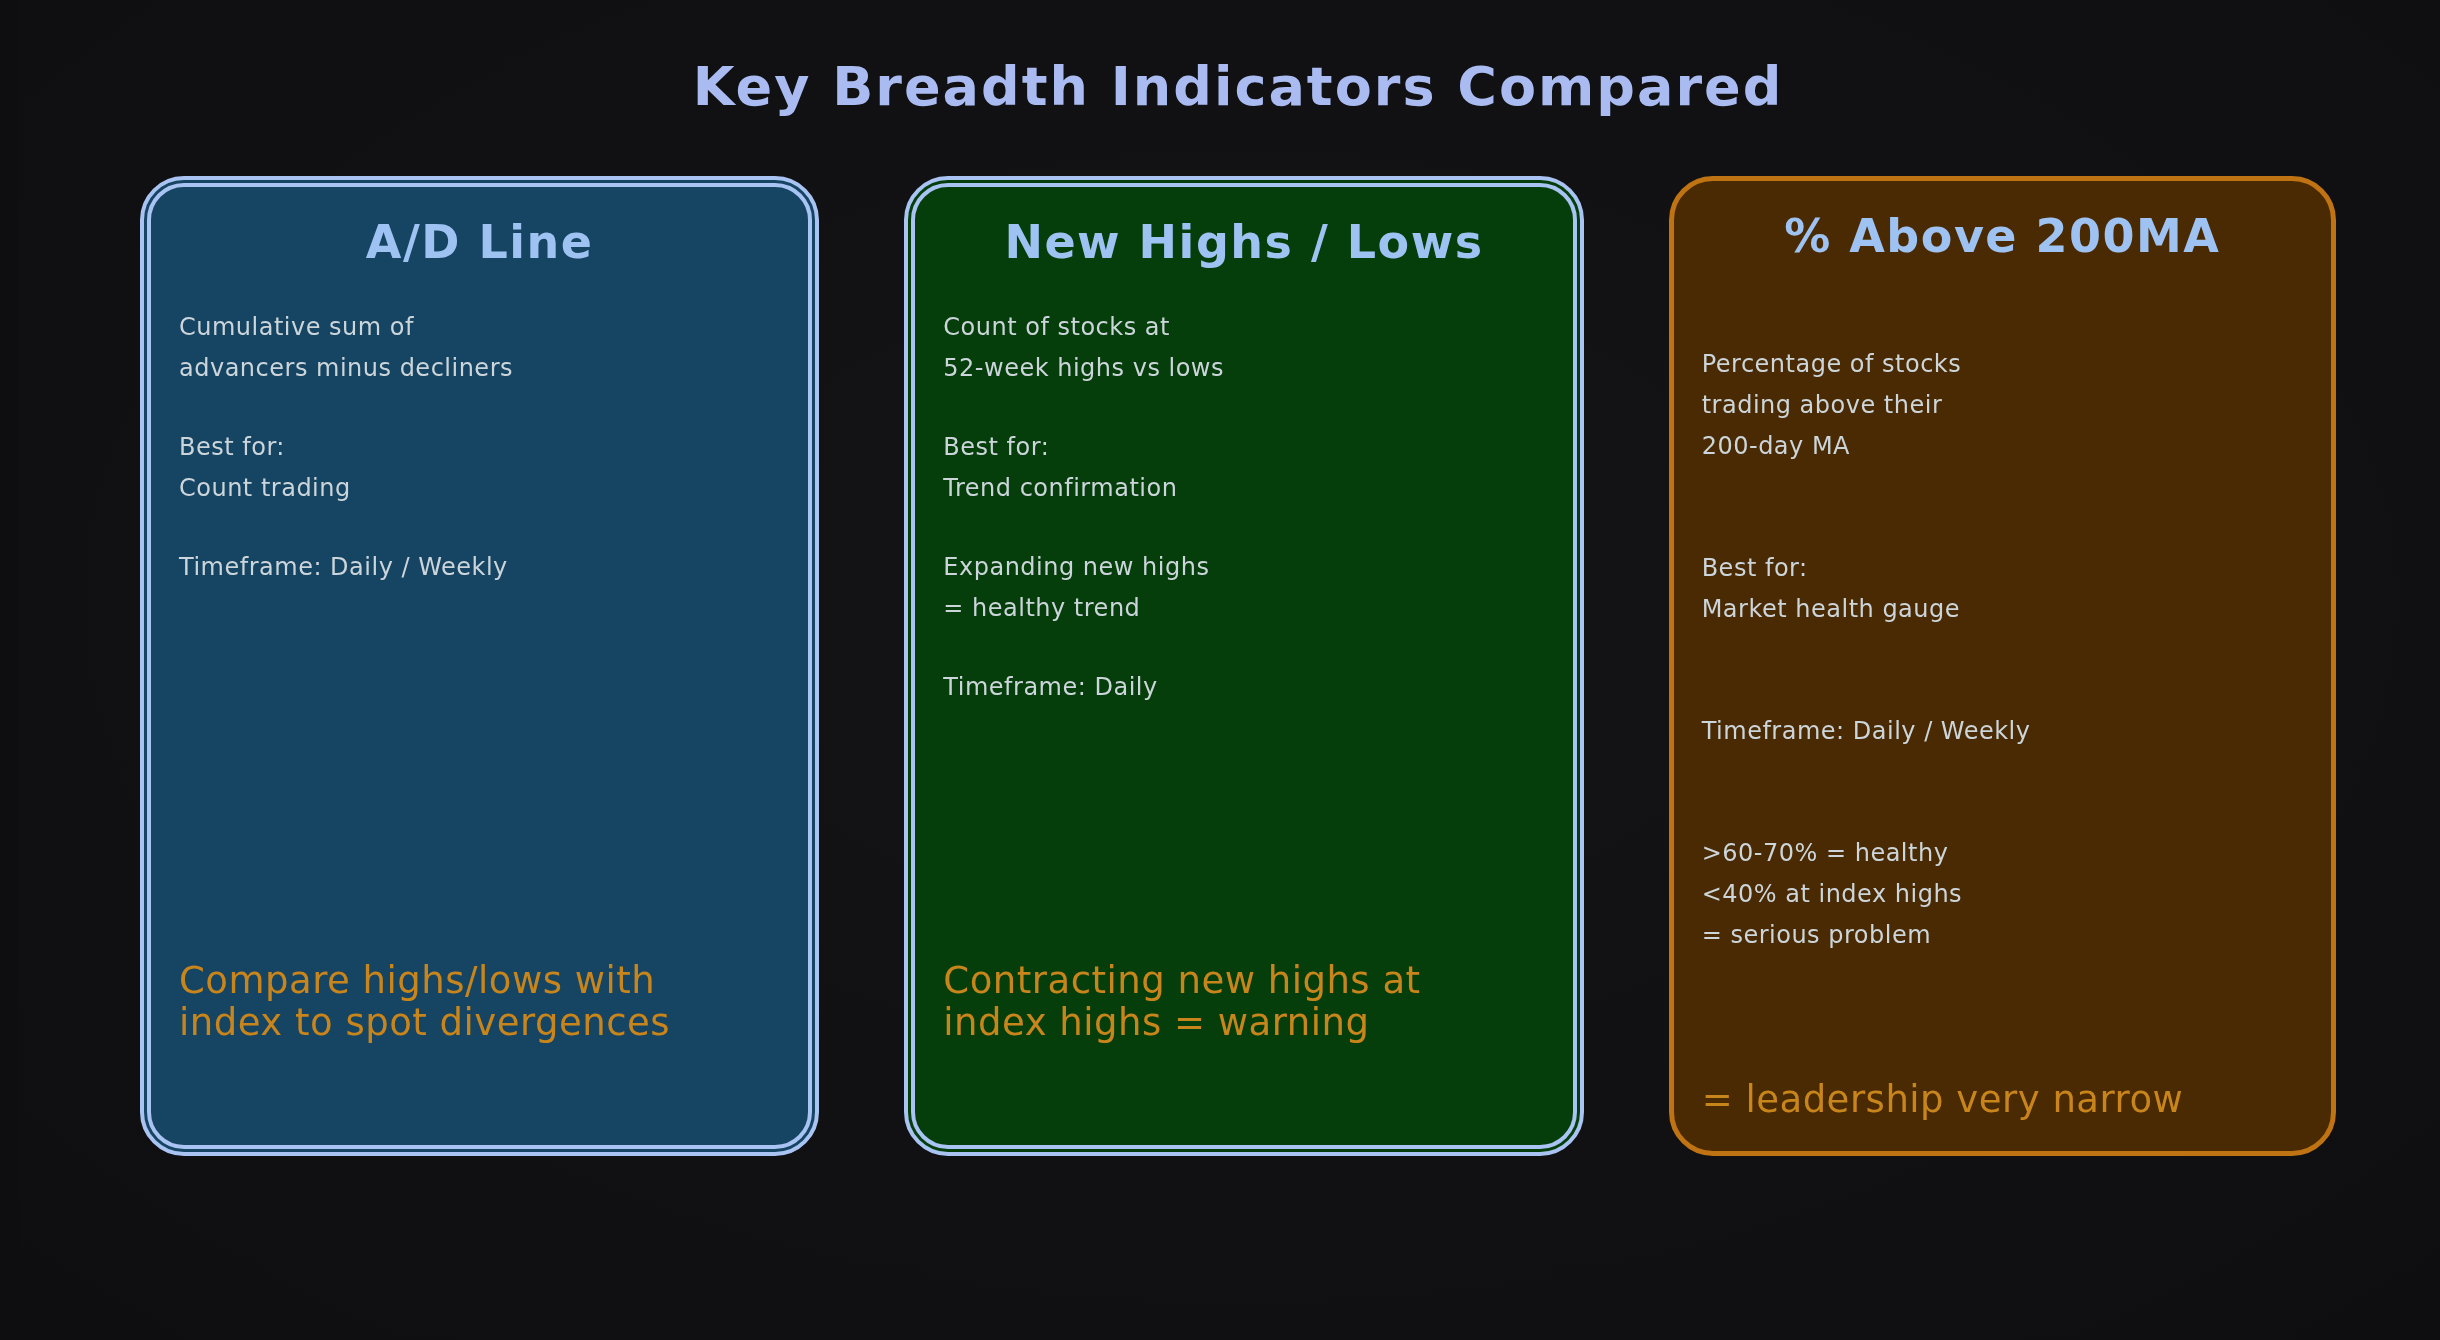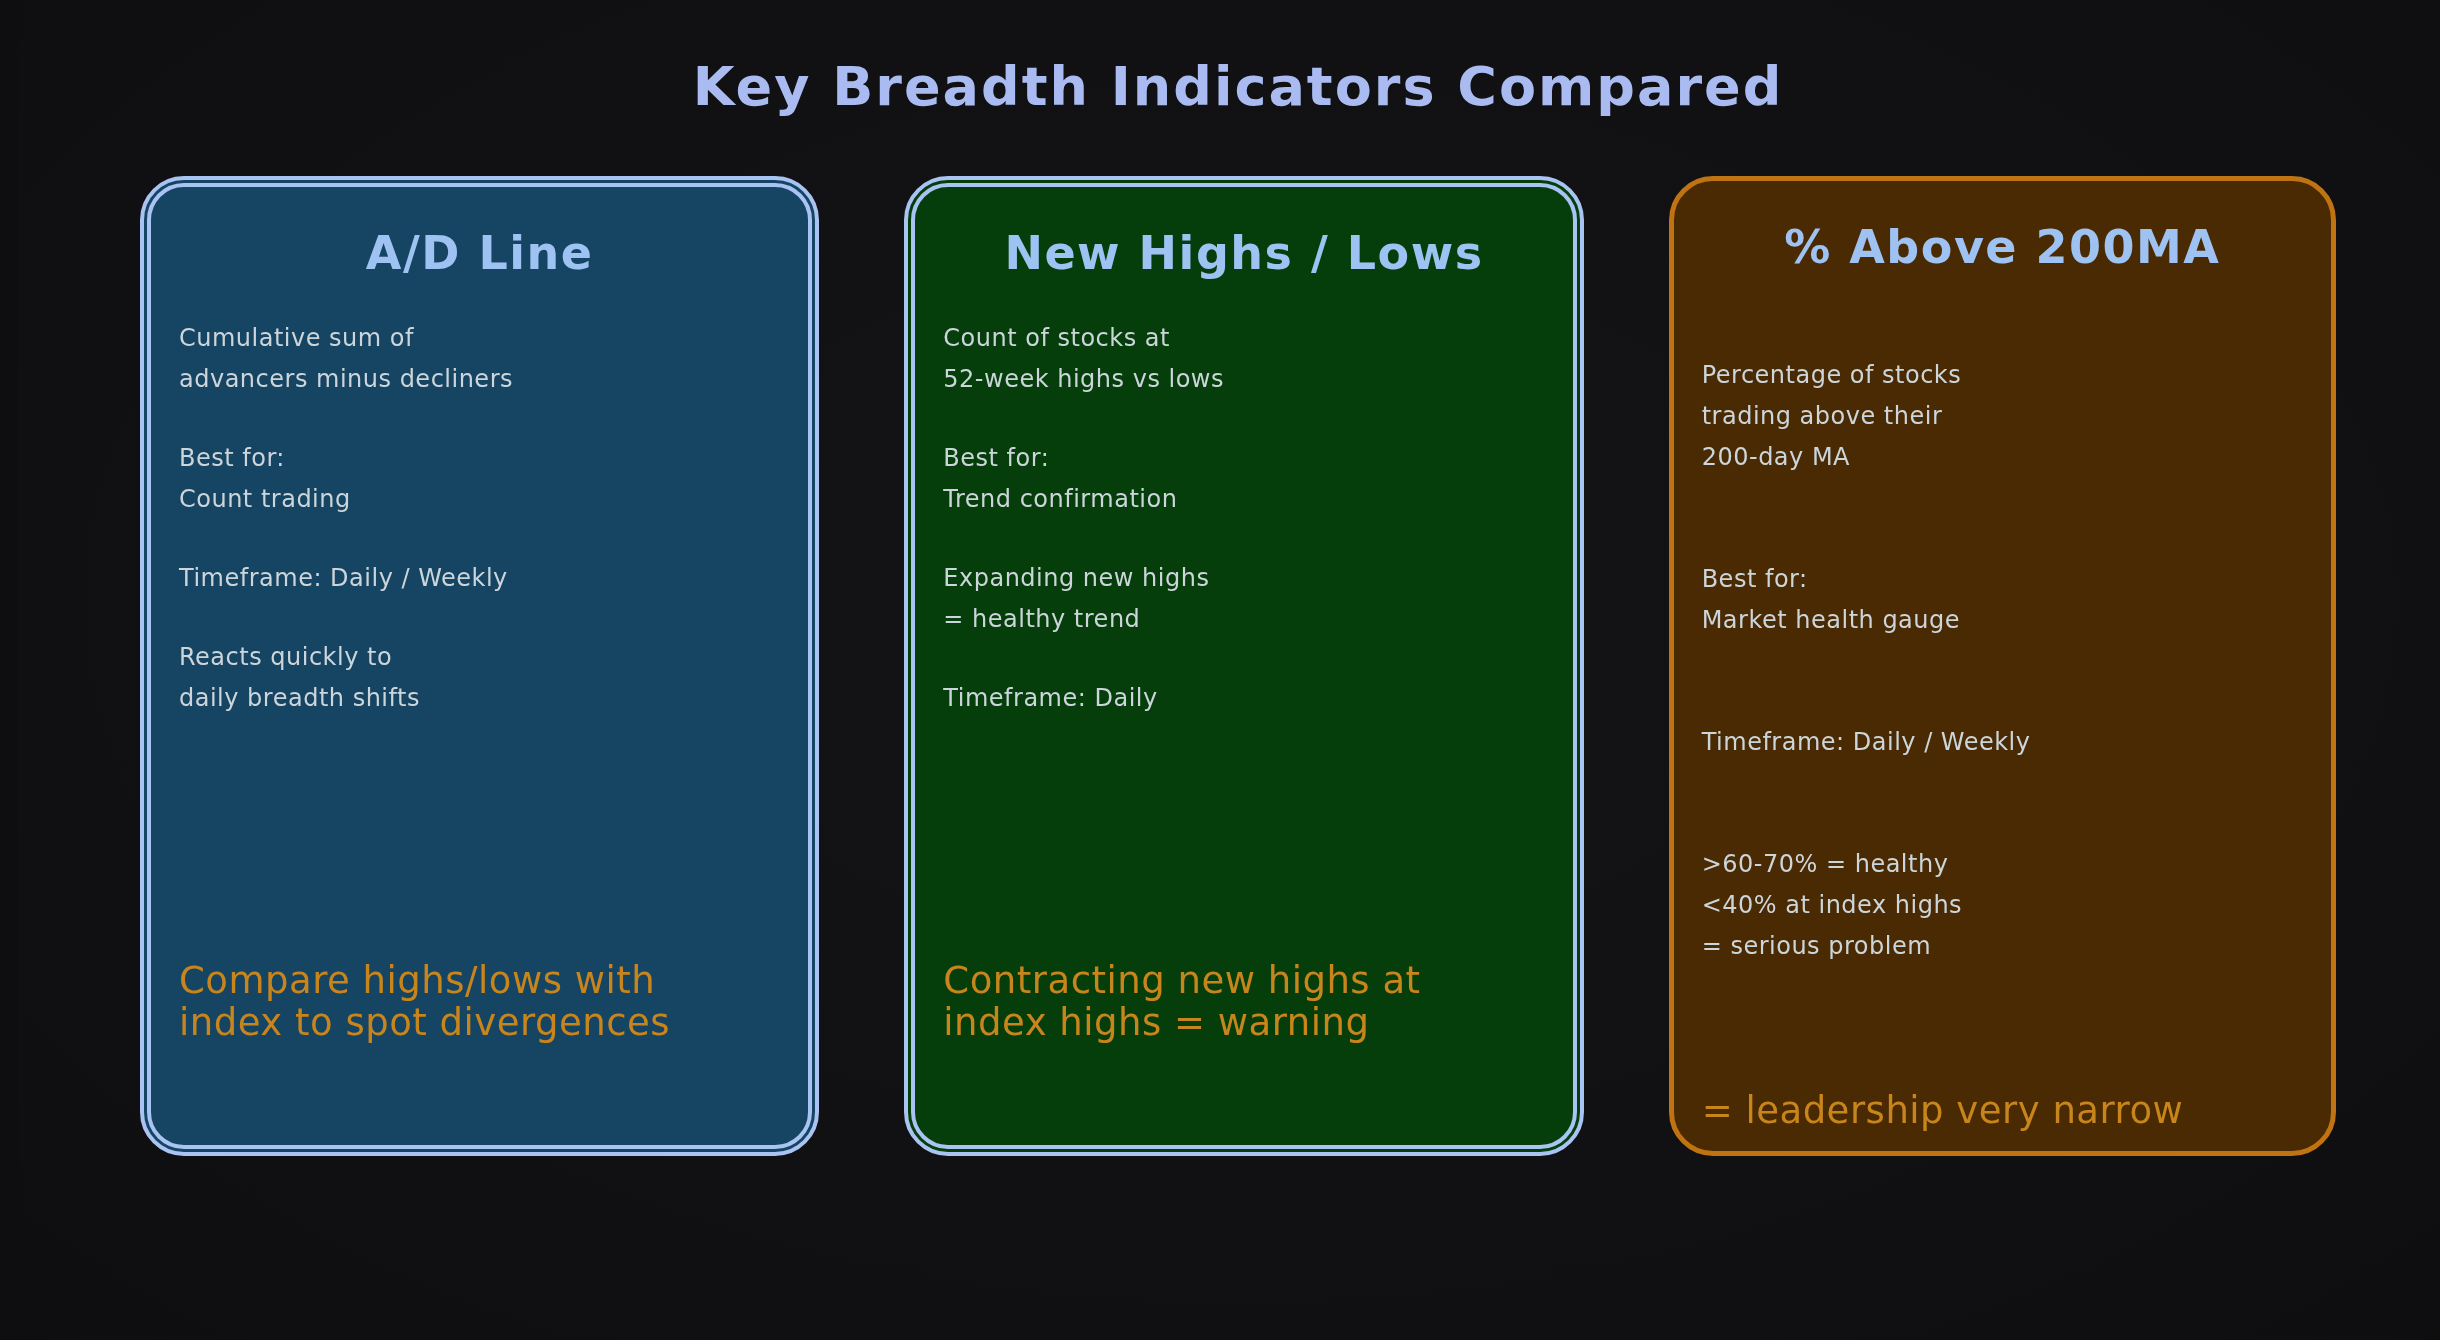--- a/index.html
+++ b/index.html
@@ -32,21 +32,21 @@
     padding: 0 122px;
     margin-top: 54px;
     align-items: stretch;
   }
   .card {
     flex: 1 1 0;
     height: 980px;
     box-sizing: border-box;
     border: 11px double #a9c3f2;
     border-radius: 44px;
-    padding: 35px 28px 64px 28px;
+    padding: 24px 28px 64px 28px;
     display: flex;
     flex-direction: column;
   }
   .card-title {
     margin: 0 0 34px 0;
     text-align: center;
     font-size: 46px;
     line-height: 62px;
     font-weight: bold;
     letter-spacing: 1.5px;
@@ -83,24 +83,20 @@
       <p class="para">
         <span class="line">Cumulative sum of</span><br>
         <span class="line">advancers minus decliners</span>
       </p>
       <p class="para">
         <span class="line">Best for:</span><br>
         <span class="line">Count trading</span>
       </p>
       <p class="para">
         <span class="line">Timeframe: Daily / Weekly</span>
-      </p>
-      <p class="para">
-        <span class="line">Reacts quickly to</span><br>
-        <span class="line">daily breadth shifts</span>
       </p>
       <p class="note">
         <span class="line">Compare highs/lows with</span><br>
         <span class="line">index to spot divergences</span>
       </p>
     </section>
 
     <section class="card" style="background-color: rgb(5, 62, 11); border-color: rgb(169, 195, 242); border-style: double; border-width: 11px;">
       <h2 class="card-title">New Highs / Lows</h2>
       <p class="para">

